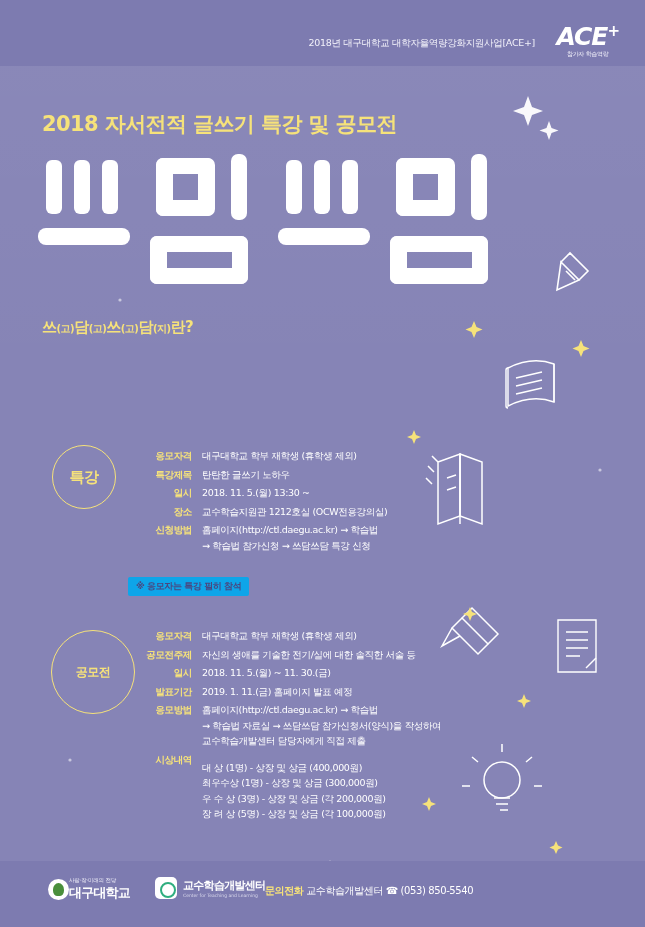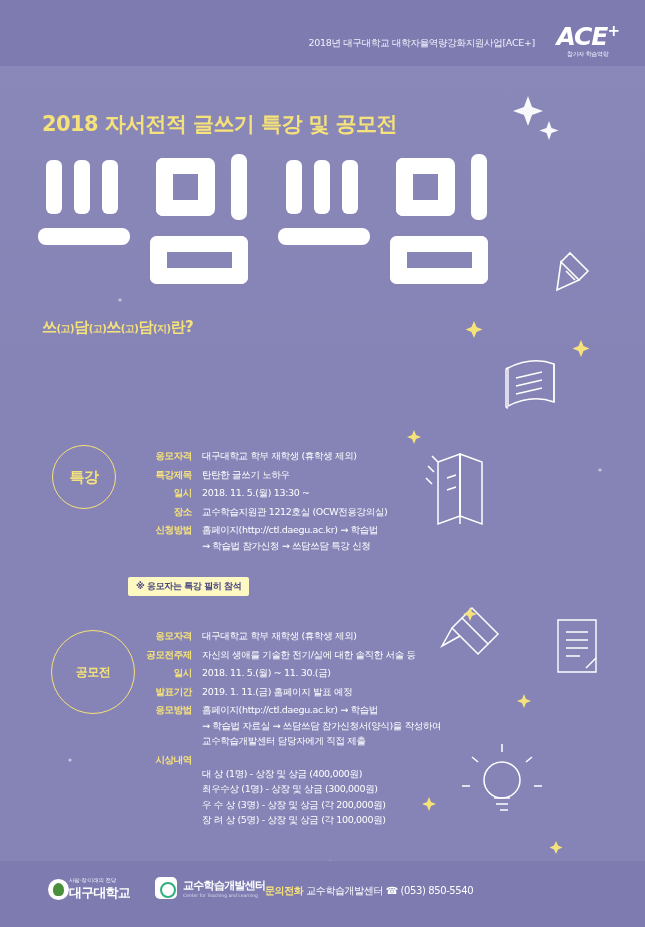--- a/index.html
+++ b/index.html
@@ -96,27 +96,27 @@
     padding-right:10px;white-space:nowrap;font-weight:bold;
   }
   .info .val{color:#ffffff;flex:1;}
   .info .val .sub{display:block;}
 
   #info-lecture{left:130px;top:448px;width:420px;}
   #info-contest{left:130px;top:628px;width:440px;}
 
   .note{
     position:absolute;left:128px;top:577px;
-    background:#fef9c3;color:#4a4780;
+    background:#0ea5e9;color:#4a4780;
     font-size:9px;font-weight:bold;letter-spacing:-0.4px;
     padding:3px 8px;border-radius:2px;
   }
 
   
-  .prizes{margin-top:14px;}
+  .prizes{margin-top:8px;}
   .prizes div{line-height:15.5px;}
 
   
   .footer{
     position:absolute;left:0;top:861px;width:645px;height:66px;background:#7d7bb0;
   }
   .f-univ{position:absolute;left:48px;top:877px;display:flex;align-items:center;}
   .f-univ .mark{
     width:21px;height:21px;border-radius:50%;
     background:#ffffff;position:relative;

